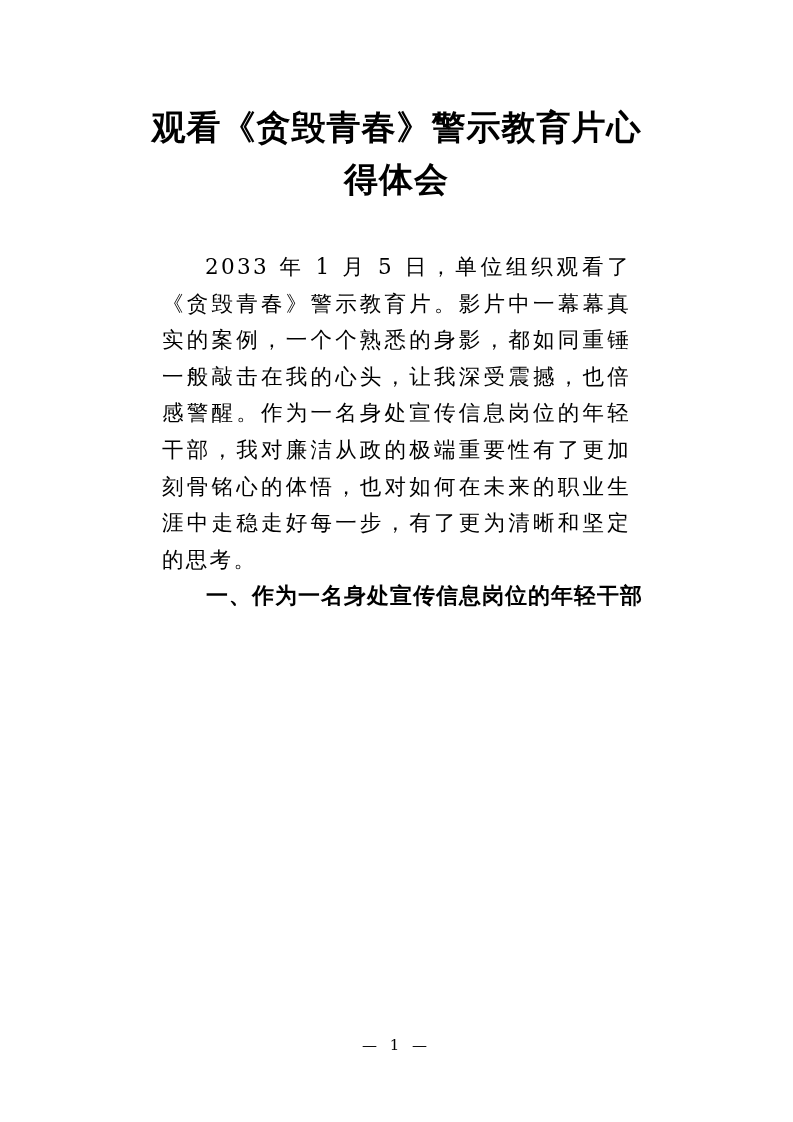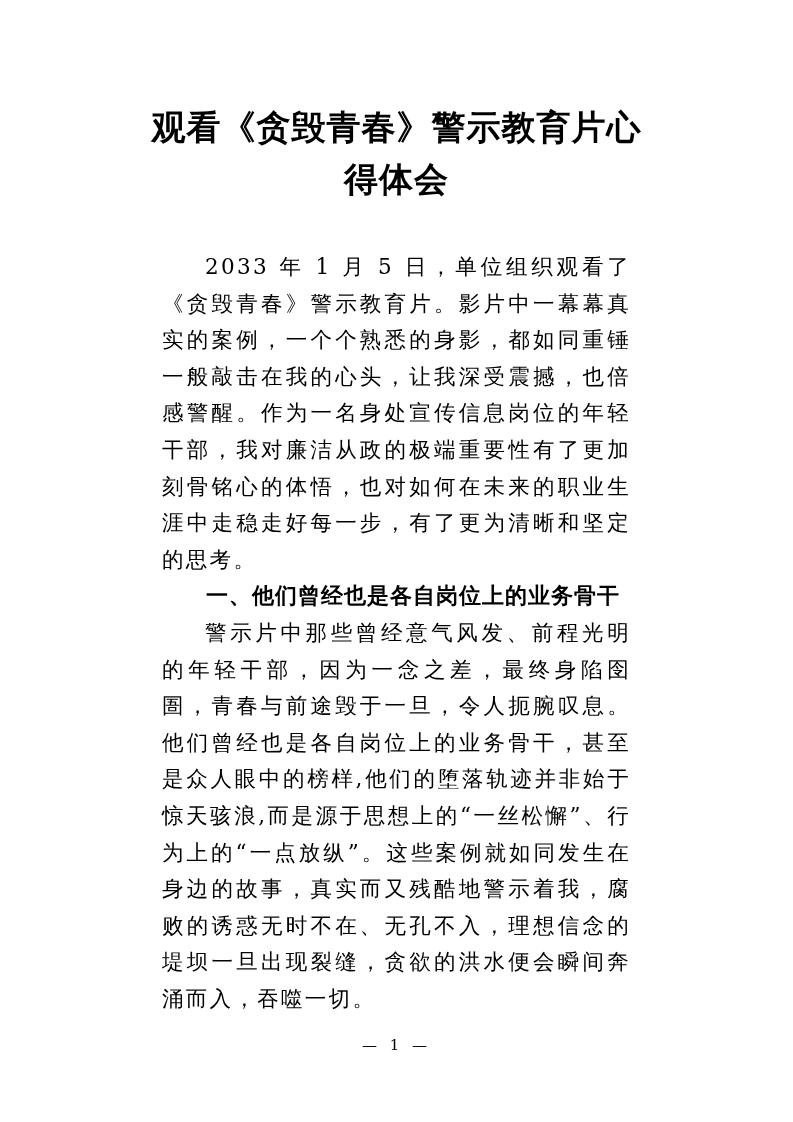--- a/index.html
+++ b/index.html
@@ -72,22 +72,21 @@
 <body>
 
 <div class="page">
 
   <h1 class="doc-title">观看《贪毁青春》警示教育片心得体会</h1>
 
   <div class="doc-content">
 
     <p class="body-para">2033 年 1 月 5 日，单位组织观看了《贪毁青春》警示教育片。影片中一幕幕真实的案例，一个个熟悉的身影，都如同重锤一般敲击在我的心头，让我深受震撼，也倍感警醒。作为一名身处宣传信息岗位的年轻干部，我对廉洁从政的极端重要性有了更加刻骨铭心的体悟，也对如何在未来的职业生涯中走稳走好每一步，有了更为清晰和坚定的思考。</p>
 
-    <h2 class="section-heading">一、他们曾经也是各自岗位上的业务骨干</h2>
+    <h2 class="section-heading">一、作为一名身处宣传信息岗位的年轻干部</h2>
 
-    <p class="body-para">警示片中那些曾经意气风发、前程光明的年轻干部，因为一念之差，最终身陷囹圄，青春与前途毁于一旦，令人扼腕叹息。他们曾经也是各自岗位上的业务骨干，甚至是众人眼中的榜样,他们的堕落轨迹并非始于惊天骇浪,而是源于思想上的“一丝松懈”、行为上的“一点放纵”。这些案例就如同发生在身边的故事，真实而又残酷地警示着我，腐败的诱惑无时不在、无孔不入，理想信念的堤坝一旦出现裂缝，贪欲的洪水便会瞬间奔涌而入，吞噬一切。</p>
 
 
   </div>
 
   <div class="page-footer">— 1 —</div>
 
 </div>
 
 </body></html>

